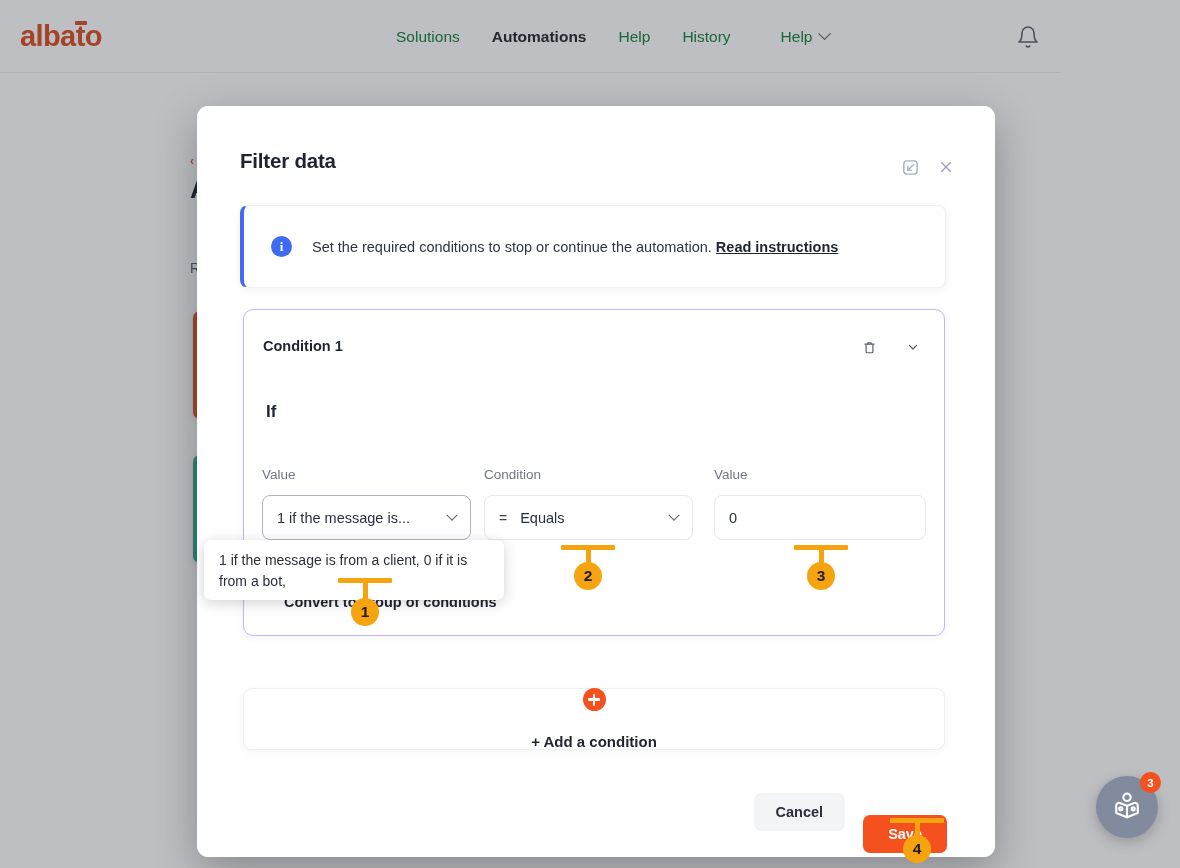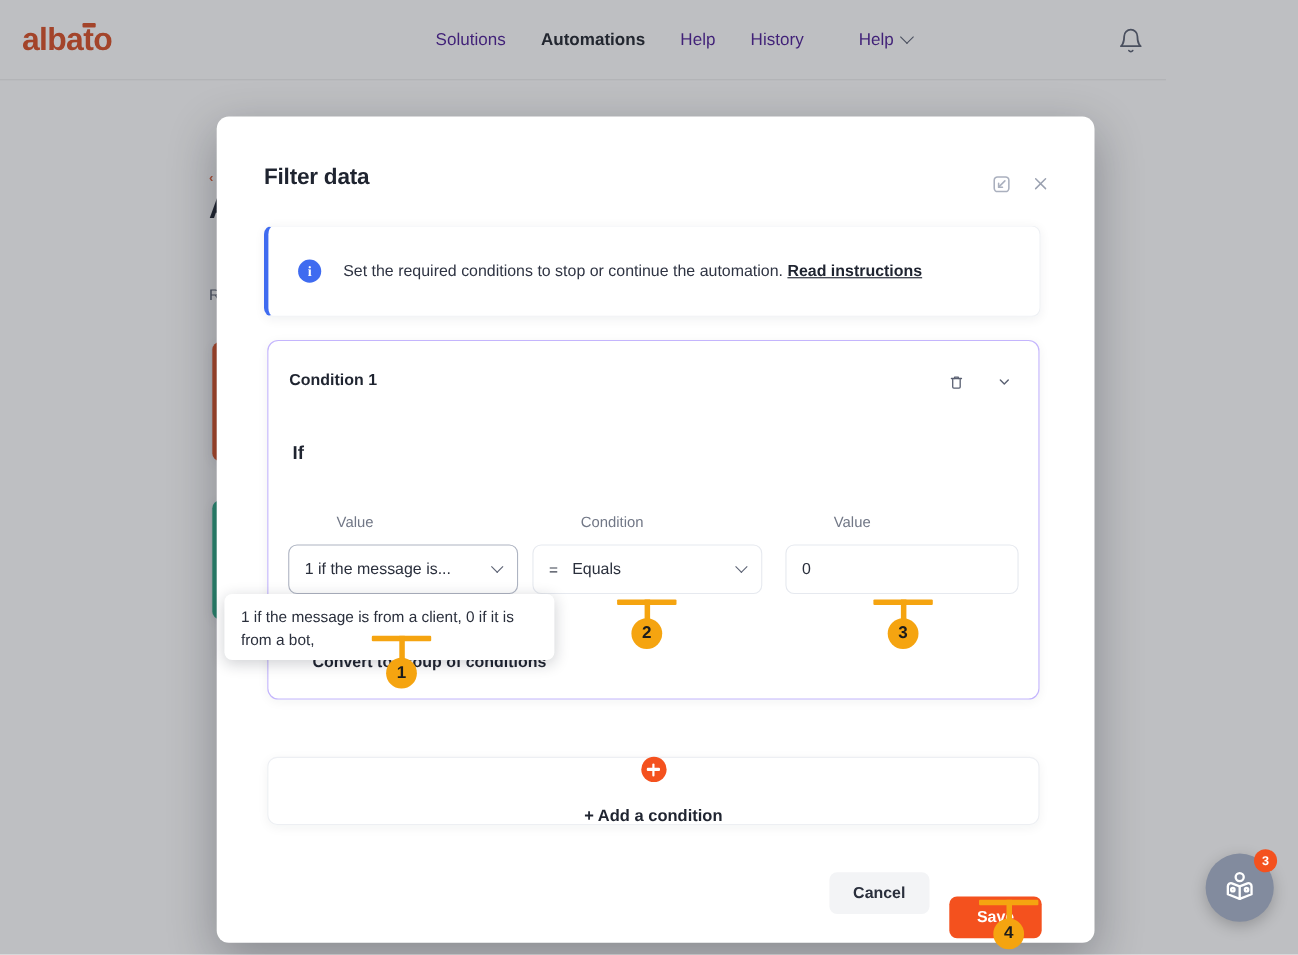--- a/index.html
+++ b/index.html
@@ -22,21 +22,21 @@
     position: absolute; left: 20px; top: 22px;
     font-size: 29px; font-weight: 700; color: #d94f26;
     letter-spacing: -0.6px; line-height: 1;
   }
   .logo .bar-t { position: relative; display: inline-block; }
   .logo .bar-t::before {
     content: ""; position: absolute; left: -1px; right: -2px; top: -1px;
     height: 3.5px; background: #d94f26; border-radius: 1px;
   }
   .nav { position: absolute; left: 396px; top: 0; height: 73px; display: flex; align-items: center; gap: 32px; }
-  .nav a { font-size: 15.5px; color: #4c1d95; text-decoration: none; white-space: nowrap; }
+  .nav a { font-size: 15.5px; color: #15803d; text-decoration: none; white-space: nowrap; }
   .nav a.active { font-weight: 700; color: #22262f; }
   .nav .help-wrap { margin-left: 18px; display: flex; align-items: center; gap: 7px; }
   .chev-sm { width: 9px; height: 9px; border-right: 1.6px solid #5a6072; border-bottom: 1.6px solid #5a6072; transform: rotate(45deg) translate(-2px,-2px); }
   .bell { position: absolute; right: 20px; top: 25px; width: 24px; height: 24px; }
 
   
   .page-card {
     position: absolute; left: 108px; top: 112px; width: 965px; height: 700px;
     background: #fff; border-radius: 14px;
   }
@@ -94,21 +94,21 @@
 
   .cond-card {
     position: absolute; left: 46px; top: 203px; width: 702px; height: 327px;
     background: #fff; border: 1px solid #c4b5fd; border-radius: 10px;
     box-shadow: 0 2px 10px rgba(25,30,45,.05);
   }
   .cond-head { position: absolute; left: 19px; top: 28px; font-size: 14.5px; font-weight: 700; color: #1f2430; }
   .cond-head-icons { position: absolute; right: 20px; top: 26px; display: flex; align-items: center; gap: 22px; }
   .if-label { position: absolute; left: 22px; top: 92px; font-size: 17px; font-weight: 700; color: #1f2430; }
   .field-labels { position: absolute; left: 18px; top: 157px; width: 664px; height: 18px; }
-  .field-labels span { position: absolute; font-size: 13.5px; color: #717786; margin-left: 44px; }
+  .field-labels span { position: absolute; font-size: 13.5px; color: #717786; }
   .fl-1 { left: 0; } .fl-2 { left: 222px; } .fl-3 { left: 452px; }
 
   .fields { position: absolute; left: 18px; top: 185px; width: 670px; height: 46px; }
   .sel {
     position: absolute; height: 45px; background: #fff; border: 1px solid #e6e9ef;
     border-radius: 8px; display: flex; align-items: center; padding: 0 14px;
     font-size: 14.5px; color: #2a2f3c; cursor: pointer;
   }
   .sel.focused { border-color: #aeb4c2; }
   .sel .cv { flex: 1; white-space: nowrap; overflow: hidden; }

